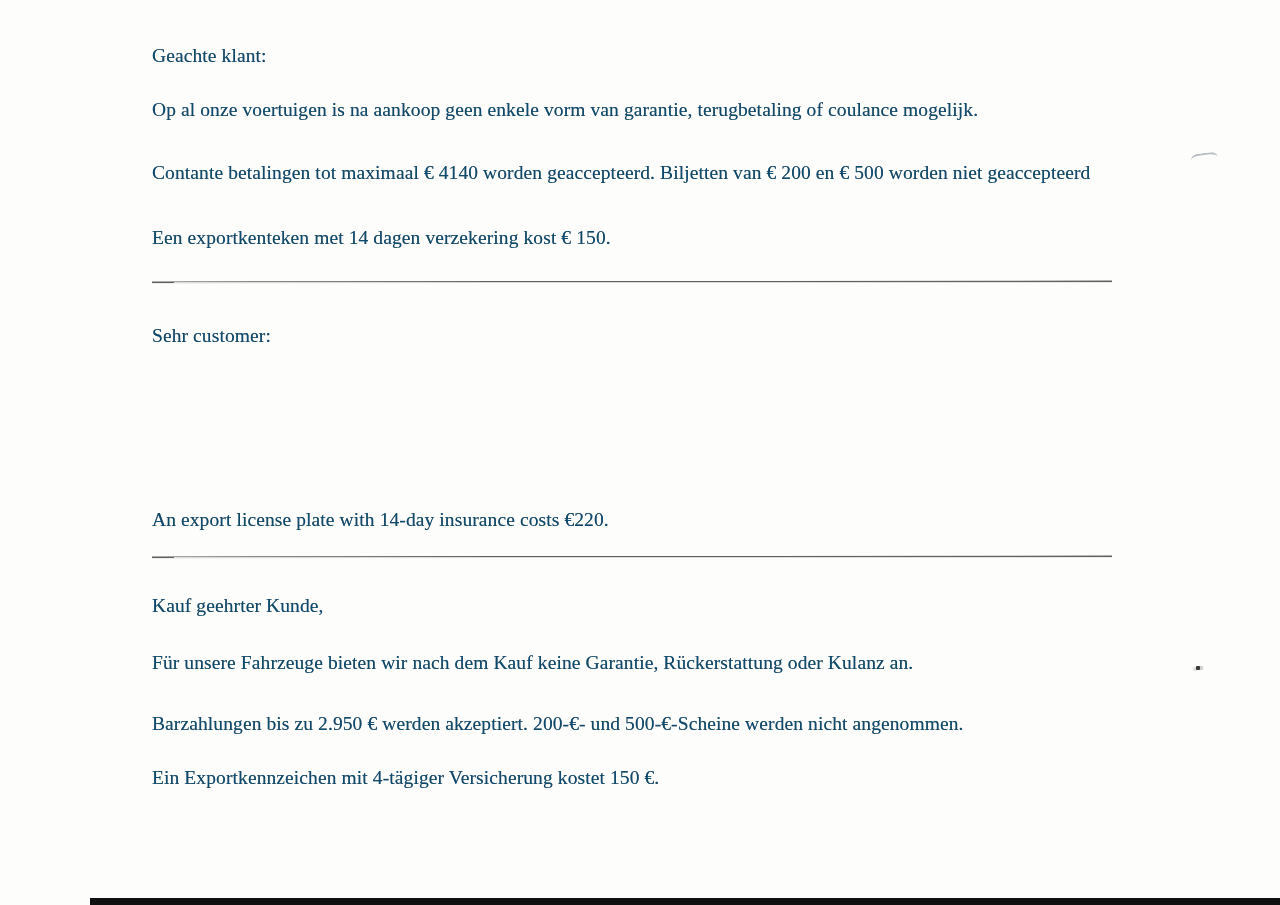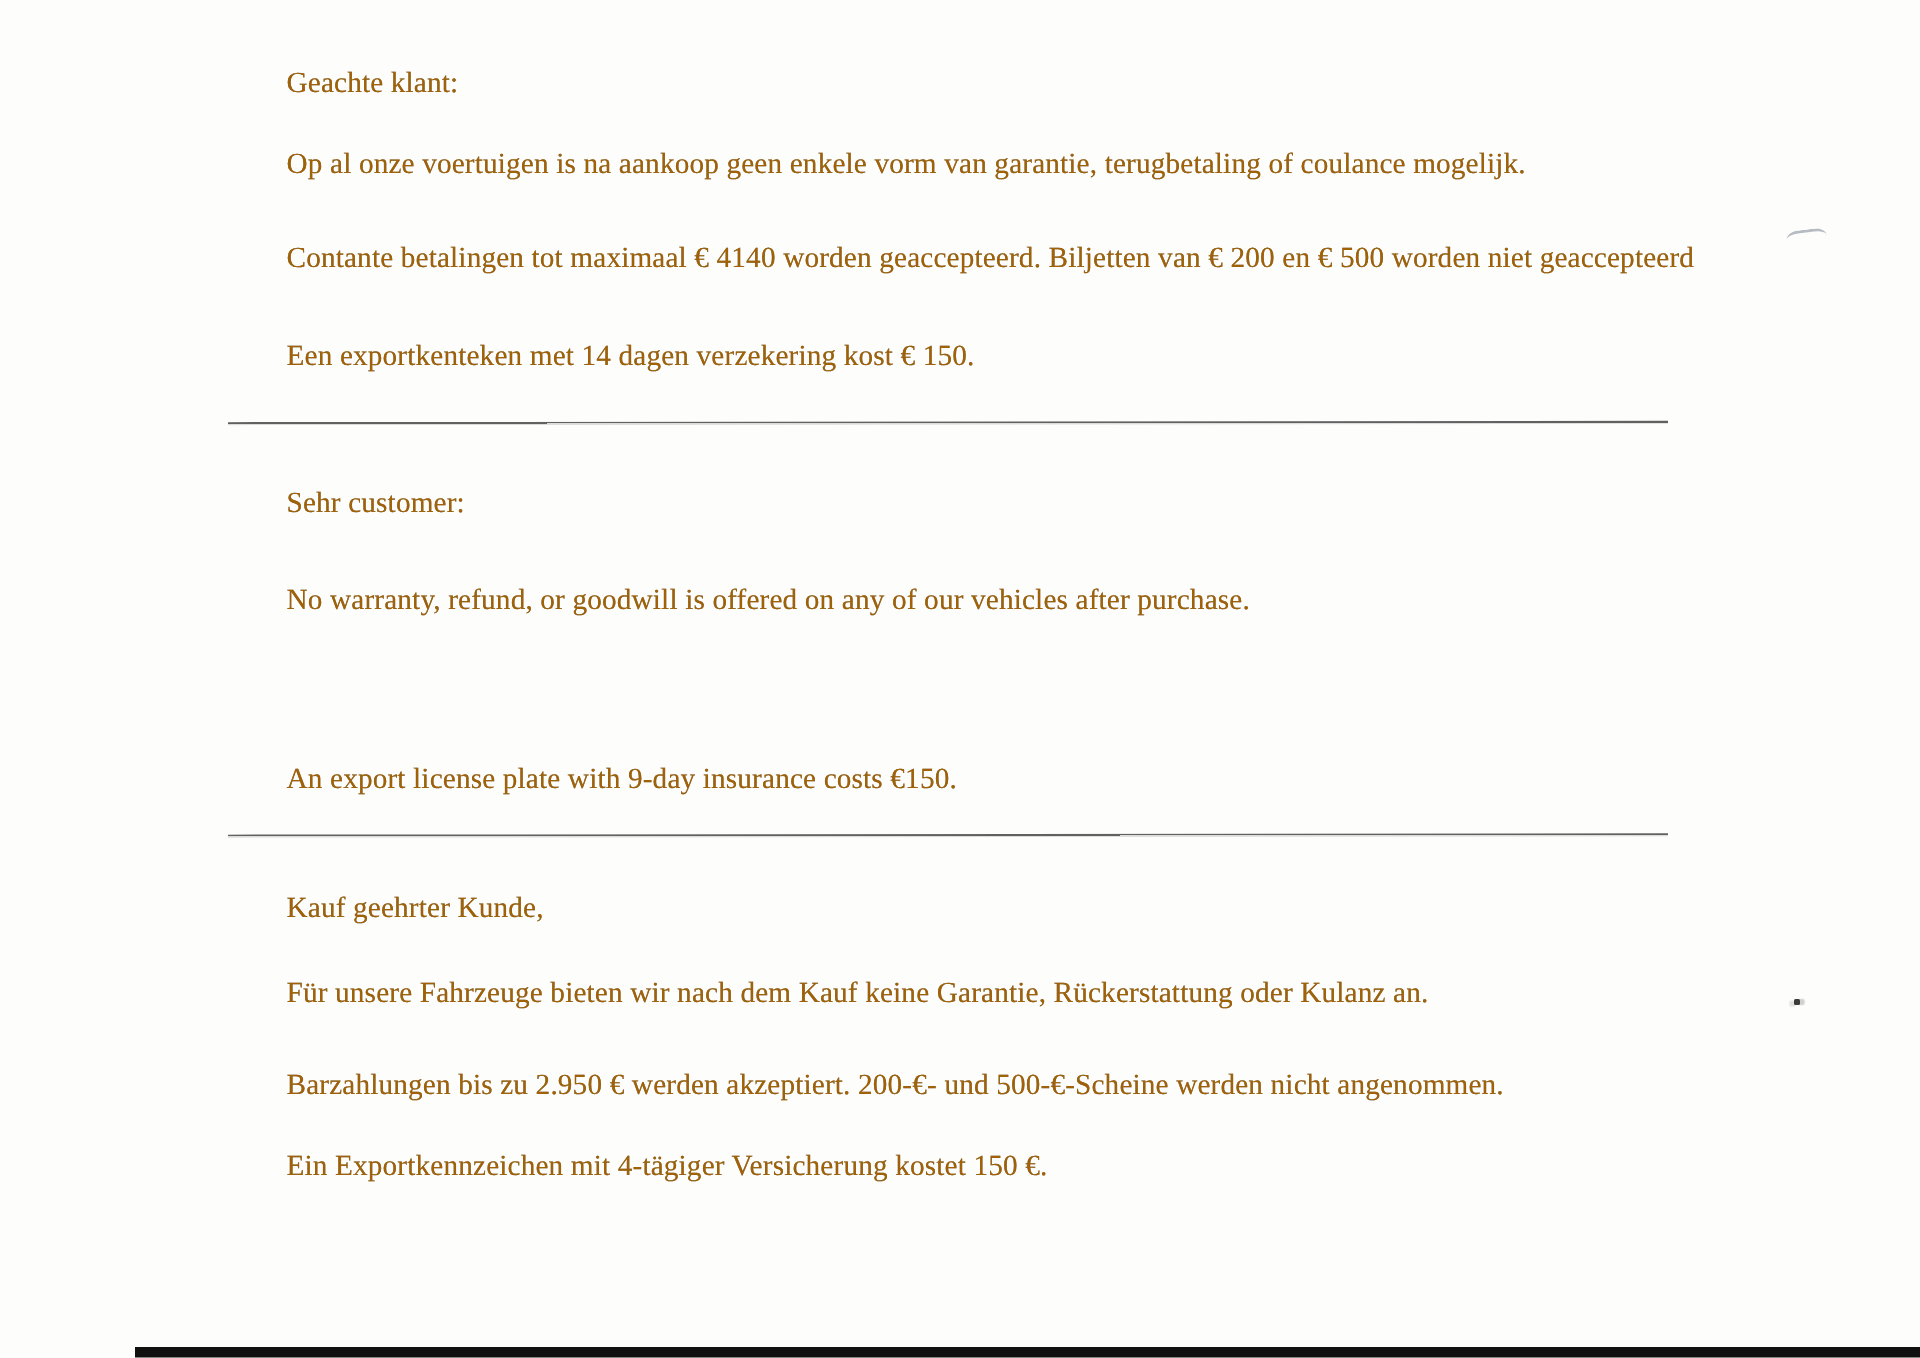--- a/index.html
+++ b/index.html
@@ -19,23 +19,22 @@
     position: absolute;
     inset: 0;
   }
   .line {
     position: absolute;
     left: 152px;
     white-space: nowrap;
     font-size: 19.5px;
     line-height: 24px;
     letter-spacing: 0.1px;
-    color: #a16207;
+    color: #0c4a6e;
     text-shadow: 0 0 0.4px rgba(40,40,40,0.55);
-    margin-left: 39px;
   }
   .divider {
     position: absolute;
     left: 152px;
     width: 960px;
     height: 2px;
     background: linear-gradient(to bottom, rgba(70,70,70,0.85) 0 55%, rgba(120,120,120,0.25) 55% 100%);
     transform: rotate(-0.05deg);
   }
   .artifact-swoosh {
@@ -73,22 +72,21 @@
 <div class="page">
 
   <div class="line" style="top:44px">Geachte klant:</div>
   <div class="line" style="top:98px">Op al onze voertuigen is na aankoop geen enkele vorm van garantie, terugbetaling of coulance mogelijk.</div>
   <div class="line" style="top:161px">Contante betalingen tot maximaal € 4140 worden geaccepteerd. Biljetten van € 200 en € 500 worden niet geaccepteerd</div>
   <div class="line" style="top:226px">Een exportkenteken met 14 dagen verzekering kost € 150.</div>
 
   <div class="divider" style="top:281px"></div>
 
   <div class="line" style="top:324px">Sehr customer:</div>
-  <div class="line" style="top:389px">No warranty, refund, or goodwill is offered on any of our vehicles after purchase.</div>
-  <div class="line" style="top:508px">An export license plate with 9-day insurance costs €150.</div>
+  <div class="line" style="top:508px">An export license plate with 14-day insurance costs €220.</div>
 
   <div class="divider" style="top:556px"></div>
 
   <div class="line" style="top:594px">Kauf geehrter Kunde,</div>
   <div class="line" style="top:651px">Für unsere Fahrzeuge bieten wir nach dem Kauf keine Garantie, Rückerstattung oder Kulanz an.</div>
   <div class="line" style="top:712px">Barzahlungen bis zu 2.950 € werden akzeptiert. 200-€- und 500-€-Scheine werden nicht angenommen.</div>
   <div class="line" style="top:766px">Ein Exportkennzeichen mit 4-tägiger Versicherung kostet 150 €.</div>
 
   <div class="artifact-swoosh"></div>
   <div class="artifact-dot"></div>

